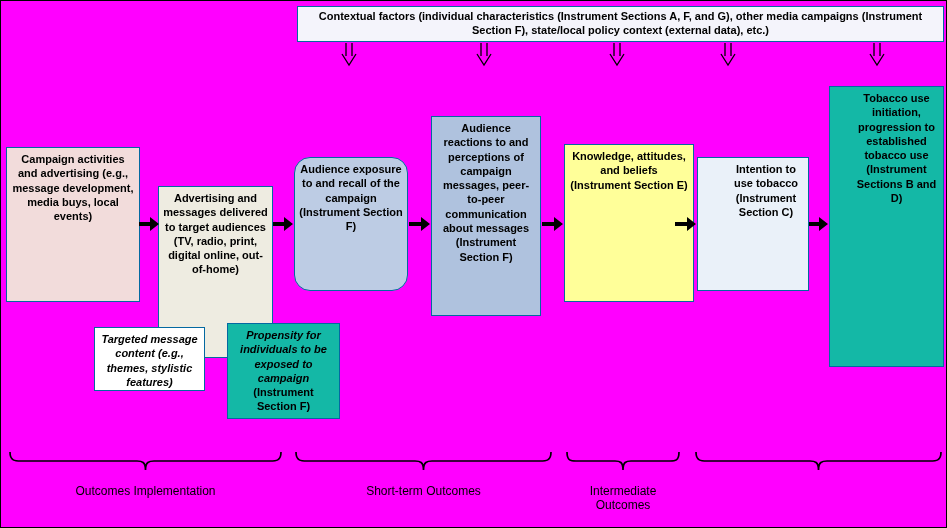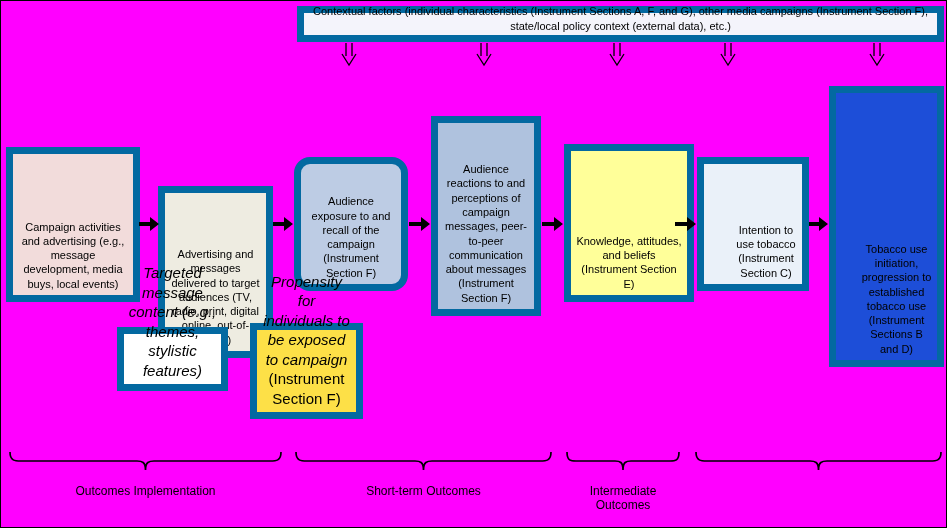--- a/index.html
+++ b/index.html
@@ -9,51 +9,50 @@
     width: 947px;
     height: 528px;
     background: #FF00FF;
     border: 1px solid #000;
     font-family: "Liberation Sans", sans-serif;
     color: #000;
     overflow: hidden;
   }
   .box {
     position: absolute;
-    border: 7px solid #0369a1;
+    border: 1px solid #0369a1;
     display: flex;
     flex-direction: column;
     align-items: center;
-    justify-content: flex-end;
+    justify-content: flex-start;
     text-align: center;
-    font-weight: normal;
+    font-weight: bold;
     font-size: 11px;
     line-height: 1.3;
     padding: 4px;
   }
   .ctx-box {
     left: 296px; top: 5px; width: 647px; height: 36px;
     background: #F4F4FB;
     padding: 2px 8px;
   }
   .fb1 { left: 5px;   top: 146px; width: 134px; height: 155px; }
   .fb2 { left: 157px; top: 137px; width: 115px; height: 172px; }
   .fb3 { left: 293px; top: 156px; width: 114px; height: 134px; border-radius: 16px; }
   .fb4 { left: 430px; top: 115px; width: 110px; height: 200px; }
   .fb5 { left: 563px; top: 143px; width: 130px; height: 158px; }
   .fb6 { left: 696px; top: 156px; width: 112px; height: 134px; }
   .fb7 { left: 828px; top: 85px;  width: 115px; height: 281px; }
   .sub-box {
     font-style: italic;
-    font-size: 15px;
+    font-size: 11px;
     background: #FFFFFF;
-    margin-left: 23px;
   }
   .sb1 { left: 93px;  top: 326px; width: 111px; height: 64px; }
-  .sb2 { left: 226px; top: 322px; width: 113px; height: 96px; background: #fde047; }
+  .sb2 { left: 226px; top: 322px; width: 113px; height: 96px; background: #14b8a6; }
   .sb2 .plain { font-style: normal; }
   .arrow { position: absolute; }
   .group-label {
     position: absolute;
     font-size: 12px;
     font-weight: 400;
     text-align: center;
     color: #000;
   }
   .gl1 { left: 8px;   top: 483px; width: 273px; }
@@ -97,21 +96,21 @@
   </div>
   <div class="box fb4" style="background: rgb(175, 194, 222);">
     <span>Audience reactions to and perceptions of campaign messages, peer-to-peer communication about messages (Instrument Section F)</span>
   </div>
   <div class="box fb5" style="background: rgb(255, 255, 153);">
     <span>Knowledge, attitudes, and beliefs (Instrument Section E)</span>
   </div>
   <div class="box fb6" style="background: rgb(234, 241, 249); padding-left: 30px;">
     <span>Intention to use tobacco (Instrument Section C)</span>
   </div>
-  <div class="box fb7" style="background: #1d4ed8; padding-left: 24px;">
+  <div class="box fb7" style="background: #14b8a6; padding-left: 24px;">
     <span>Tobacco use initiation, progression to established tobacco use (Instrument Sections B and D)</span>
   </div>
 
   <svg class="arrow" style="left:138px;top:215px" width="21" height="16">
       <polygon points="0,6 11,6 11,1 20,8 11,15 11,10 0,10" fill="#000"></polygon>
     </svg>
   <svg class="arrow" style="left:272px;top:215px" width="21" height="16">
       <polygon points="0,6 11,6 11,1 20,8 11,15 11,10 0,10" fill="#000"></polygon>
     </svg>
   <svg class="arrow" style="left:408px;top:215px" width="22" height="16">

